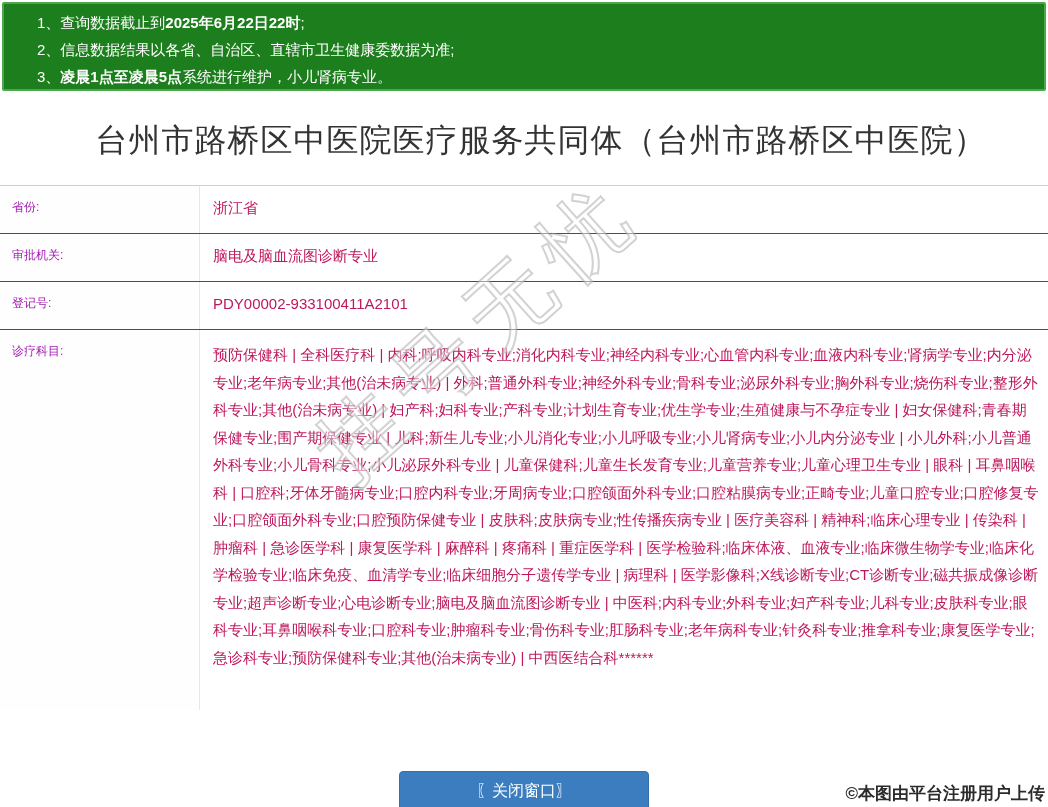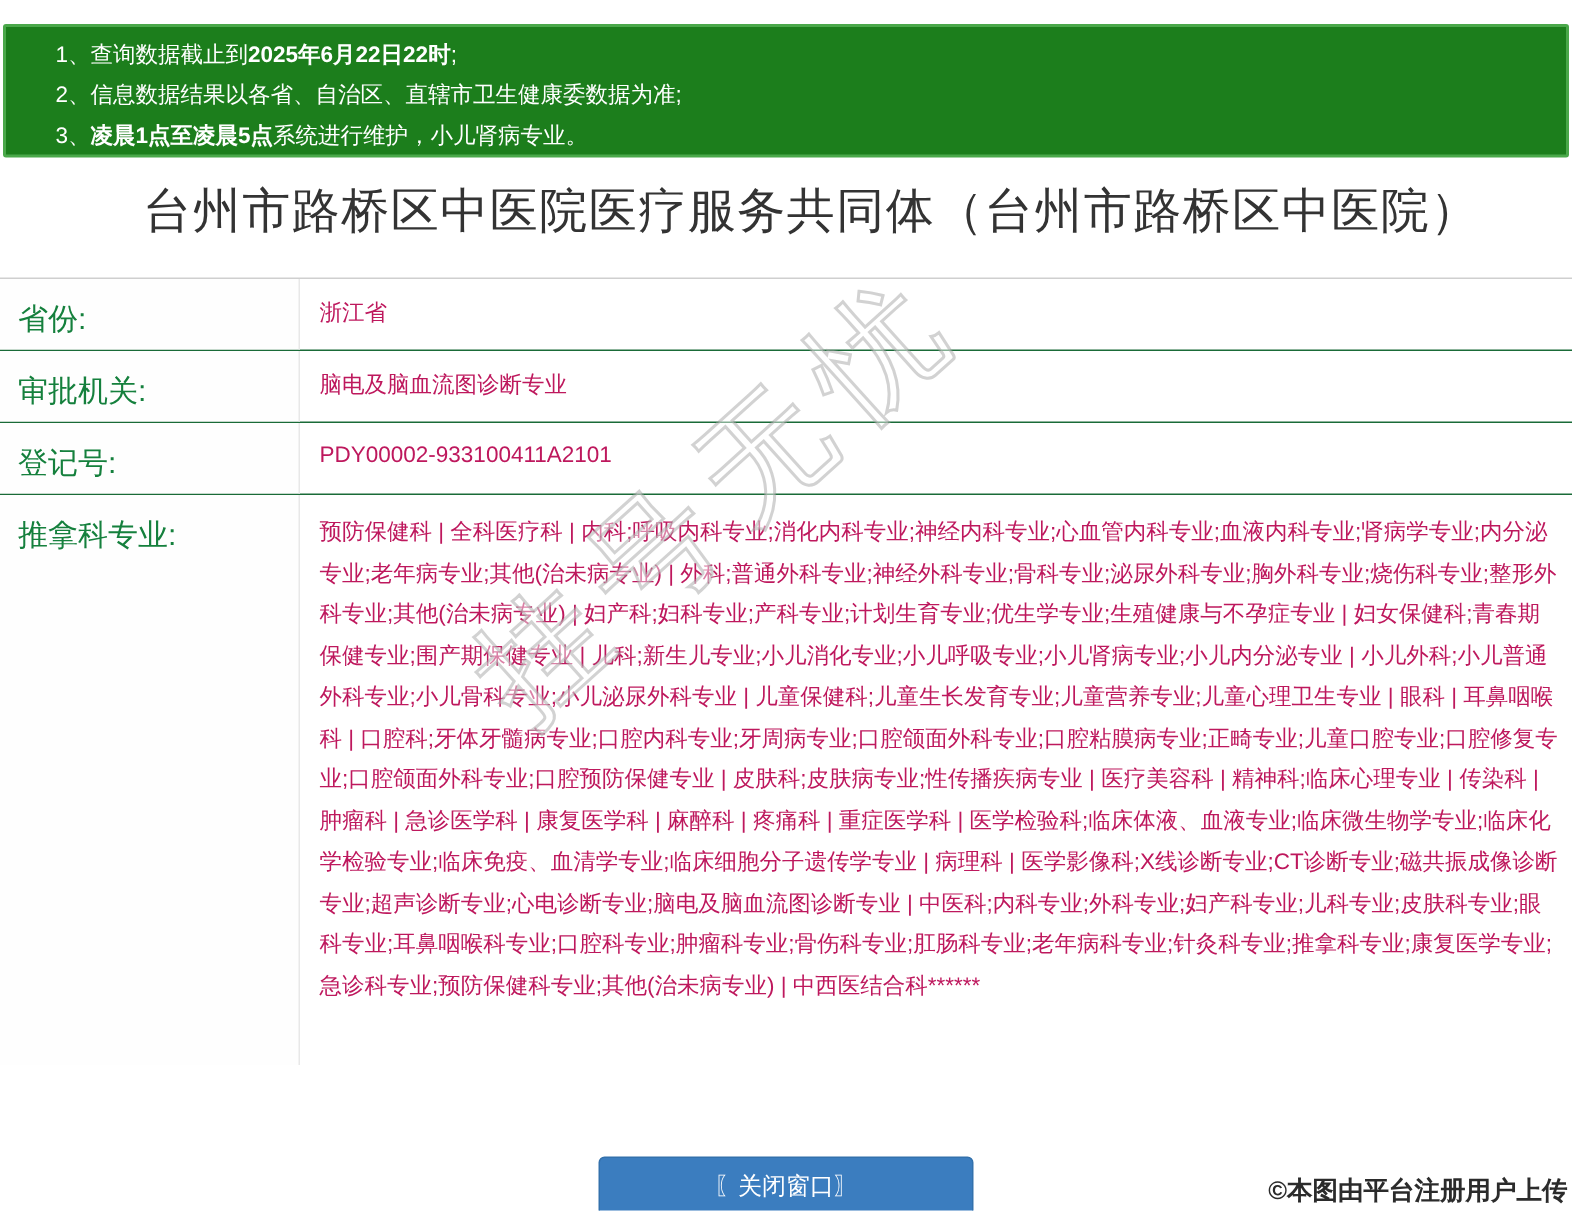--- a/index.html
+++ b/index.html
@@ -13,21 +13,20 @@
   }
 
   
   .notice-box {
     position:absolute; top:2px; left:2px; right:2px; height:89px;
     background:#1c7e1c;
     border:2px solid #4aa84a;
     border-radius:2px;
     color:#ffffff;
     padding:5px 10px 0 33px;
-    margin-top:14px;
   }
   .notice-line { font-size:15px; line-height:27px; white-space:nowrap; }
   .notice-line b { font-weight:bold; }
 
   
   .page-title {
     position:absolute; top:118px; left:17px; width:100%;
     text-align:center;
     font-size:32px; line-height:44px;
     color:#333;
@@ -36,21 +35,21 @@
 
   
   .detail-table {
     position:absolute; top:185px; left:0; width:1048px;
     border-top:1px solid #cfcfcf;
   }
   .row { display:flex; border-bottom:1px solid #1a6b38; }
   .row-label {
     width:200px; flex:0 0 200px;
     padding:13px 14px 0 12px;
-    font-size:20px; color:#15803d;
+    font-size:12px; color:#a21caf;
     background:#fefefe;
     border-right:1px solid #e8e8e8;
   }
   .row-value {
     flex:1;
     padding:13px 8px 0 13px;
     font-size:15px; color:#be185d;
   }
   .row-short { height:48px; }
   .row-long  { height:380px; border-bottom:none; }
@@ -113,21 +112,21 @@
     <div class="row-value">脑电及脑血流图诊断专业</div>
   </div>
 
   <div class="row row-short">
     <div class="row-label">登记号:</div>
     <div class="row-value">PDY00002-933100411A2101</div>
   </div>
 
 
   <div class="row row-long">
-    <div class="row-label">推拿科专业:</div>
+    <div class="row-label">诊疗科目:</div>
     <div class="row-value">预防保健科 | 全科医疗科 | 内科;呼吸内科专业;消化内科专业;神经内科专业;心血管内科专业;血液内科专业;肾病学专业;内分泌专业;老年病专业;其他(治未病专业) | 外科;普通外科专业;神经外科专业;骨科专业;泌尿外科专业;胸外科专业;烧伤科专业;整形外科专业;其他(治未病专业) | 妇产科;妇科专业;产科专业;计划生育专业;优生学专业;生殖健康与不孕症专业 | 妇女保健科;青春期保健专业;围产期保健专业 | 儿科;新生儿专业;小儿消化专业;小儿呼吸专业;小儿肾病专业;小儿内分泌专业 | 小儿外科;小儿普通外科专业;小儿骨科专业;小儿泌尿外科专业 | 儿童保健科;儿童生长发育专业;儿童营养专业;儿童心理卫生专业 | 眼科 | 耳鼻咽喉科 | 口腔科;牙体牙髓病专业;口腔内科专业;牙周病专业;口腔颌面外科专业;口腔粘膜病专业;正畸专业;儿童口腔专业;口腔修复专业;口腔颌面外科专业;口腔预防保健专业 | 皮肤科;皮肤病专业;性传播疾病专业 | 医疗美容科 | 精神科;临床心理专业 | 传染科 | 肿瘤科 | 急诊医学科 | 康复医学科 | 麻醉科 | 疼痛科 | 重症医学科 | 医学检验科;临床体液、血液专业;临床微生物学专业;临床化学检验专业;临床免疫、血清学专业;临床细胞分子遗传学专业 | 病理科 | 医学影像科;X线诊断专业;CT诊断专业;磁共振成像诊断专业;超声诊断专业;心电诊断专业;脑电及脑血流图诊断专业 | 中医科;内科专业;外科专业;妇产科专业;儿科专业;皮肤科专业;眼科专业;耳鼻咽喉科专业;口腔科专业;肿瘤科专业;骨伤科专业;肛肠科专业;老年病科专业;针灸科专业;推拿科专业;康复医学专业;急诊科专业;预防保健科专业;其他(治未病专业) | 中西医结合科******</div>
   </div>
 
 </div>
 
 <button class="close-btn">〖关闭窗口〗</button>
 
 <div class="wm-diag">挂号无忧</div>
 <div class="wm-corner">©本图由平台注册用户上传</div>
 

